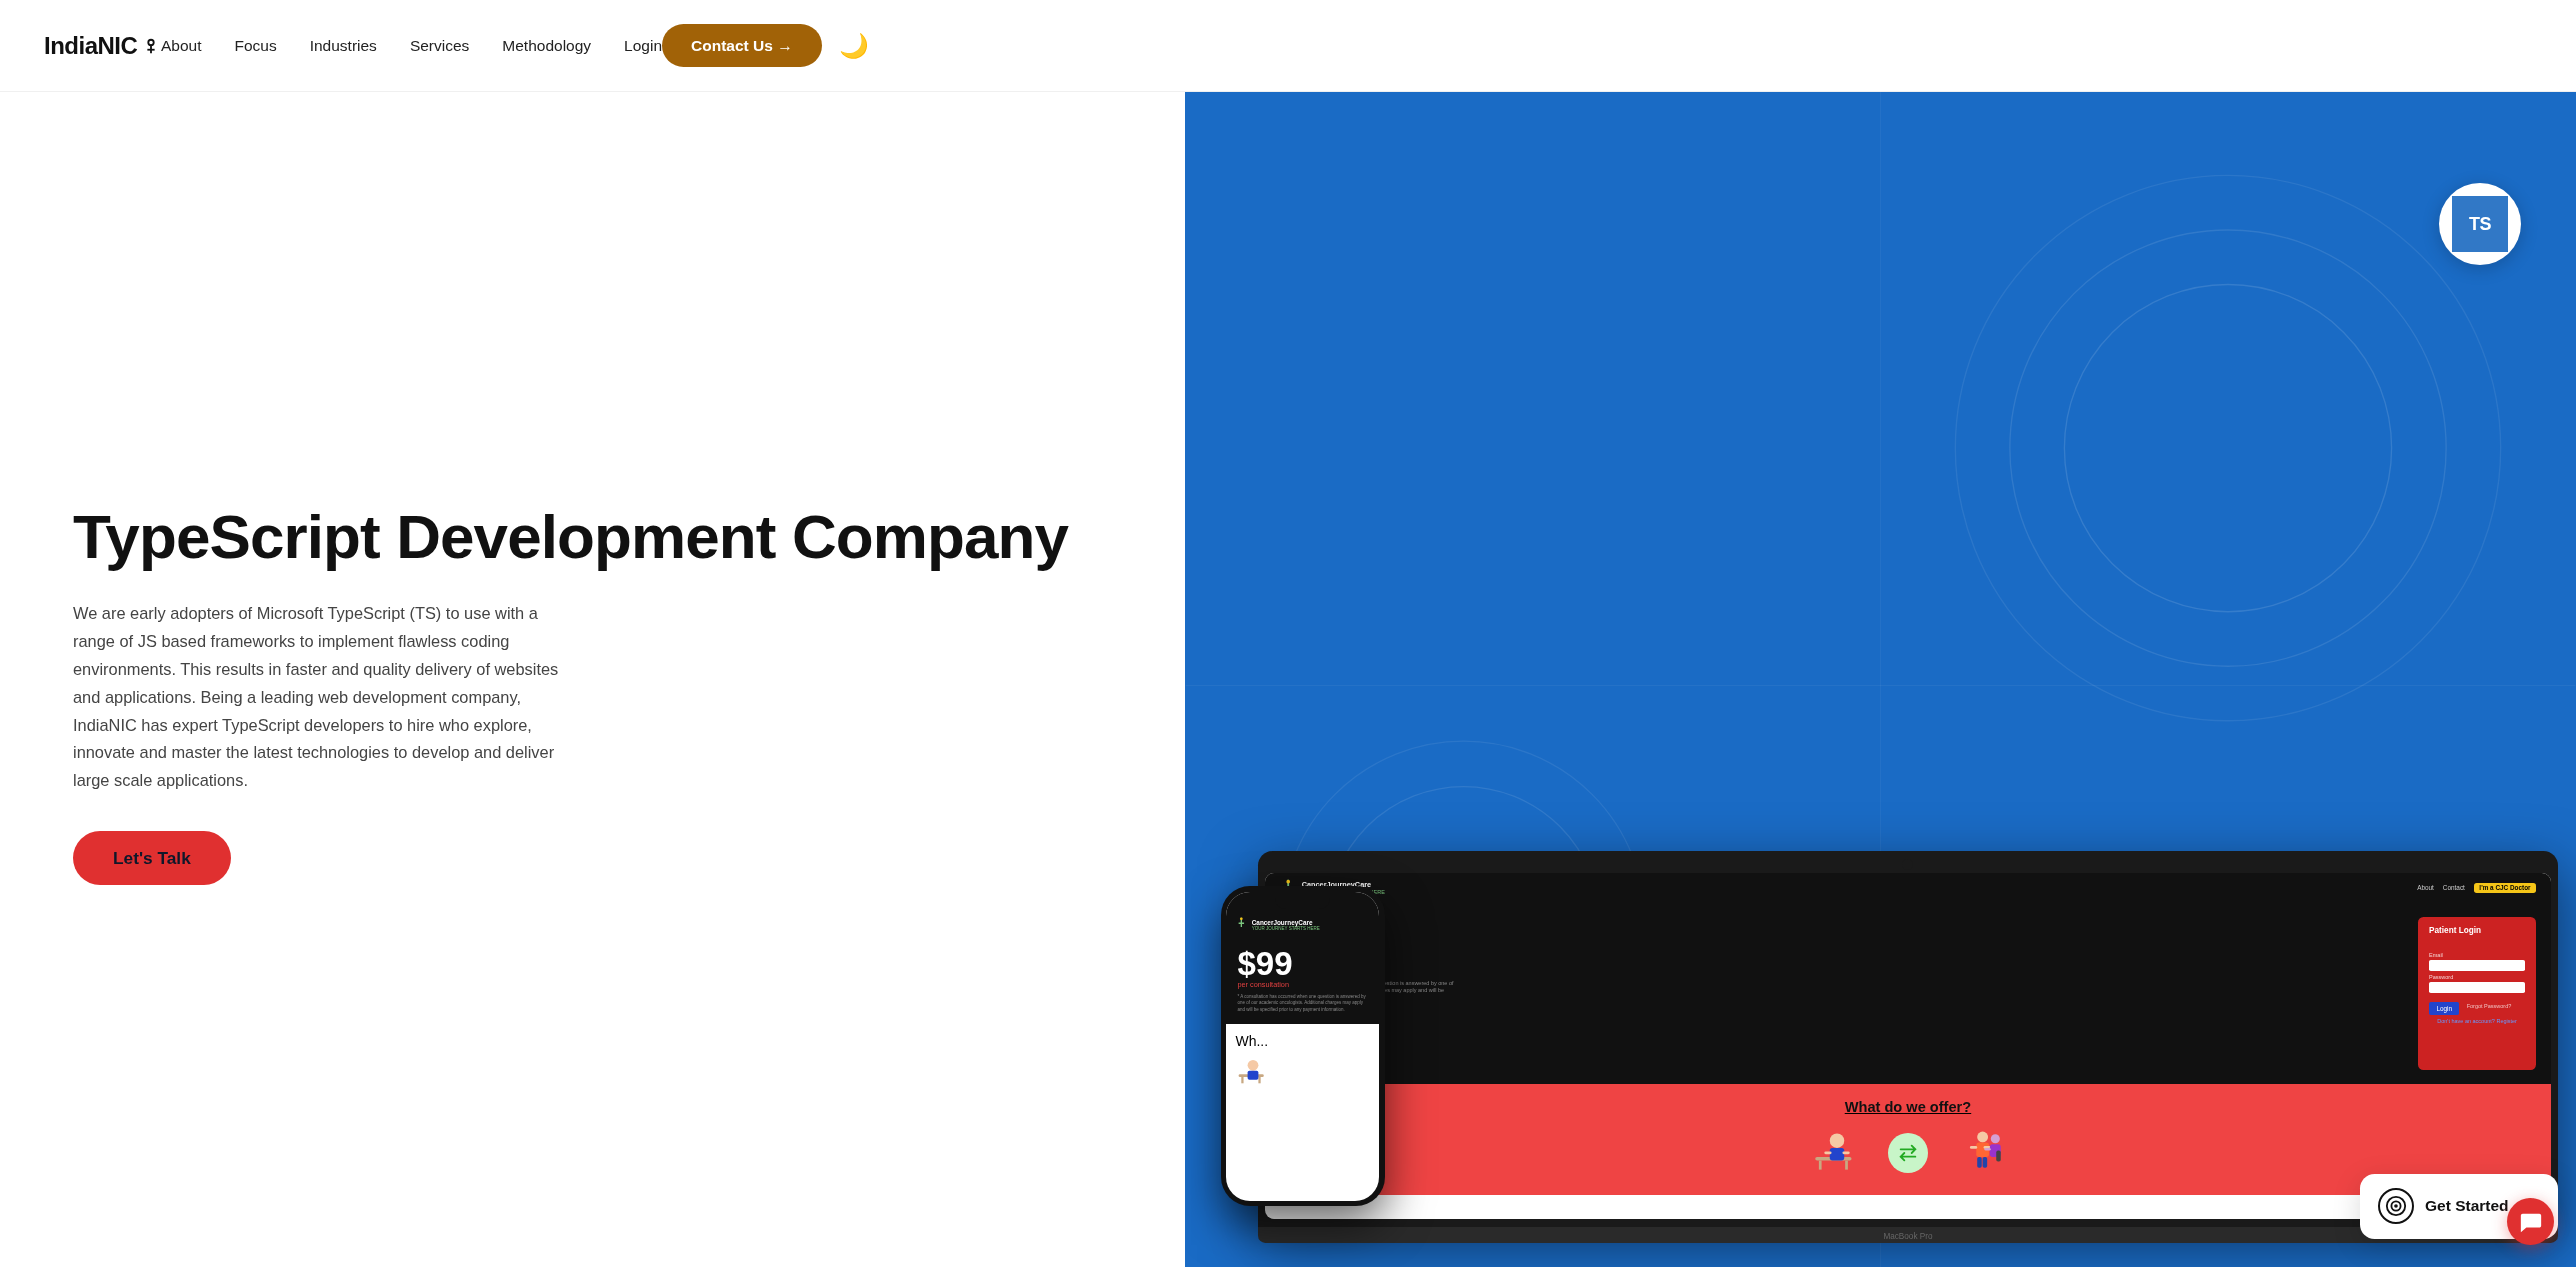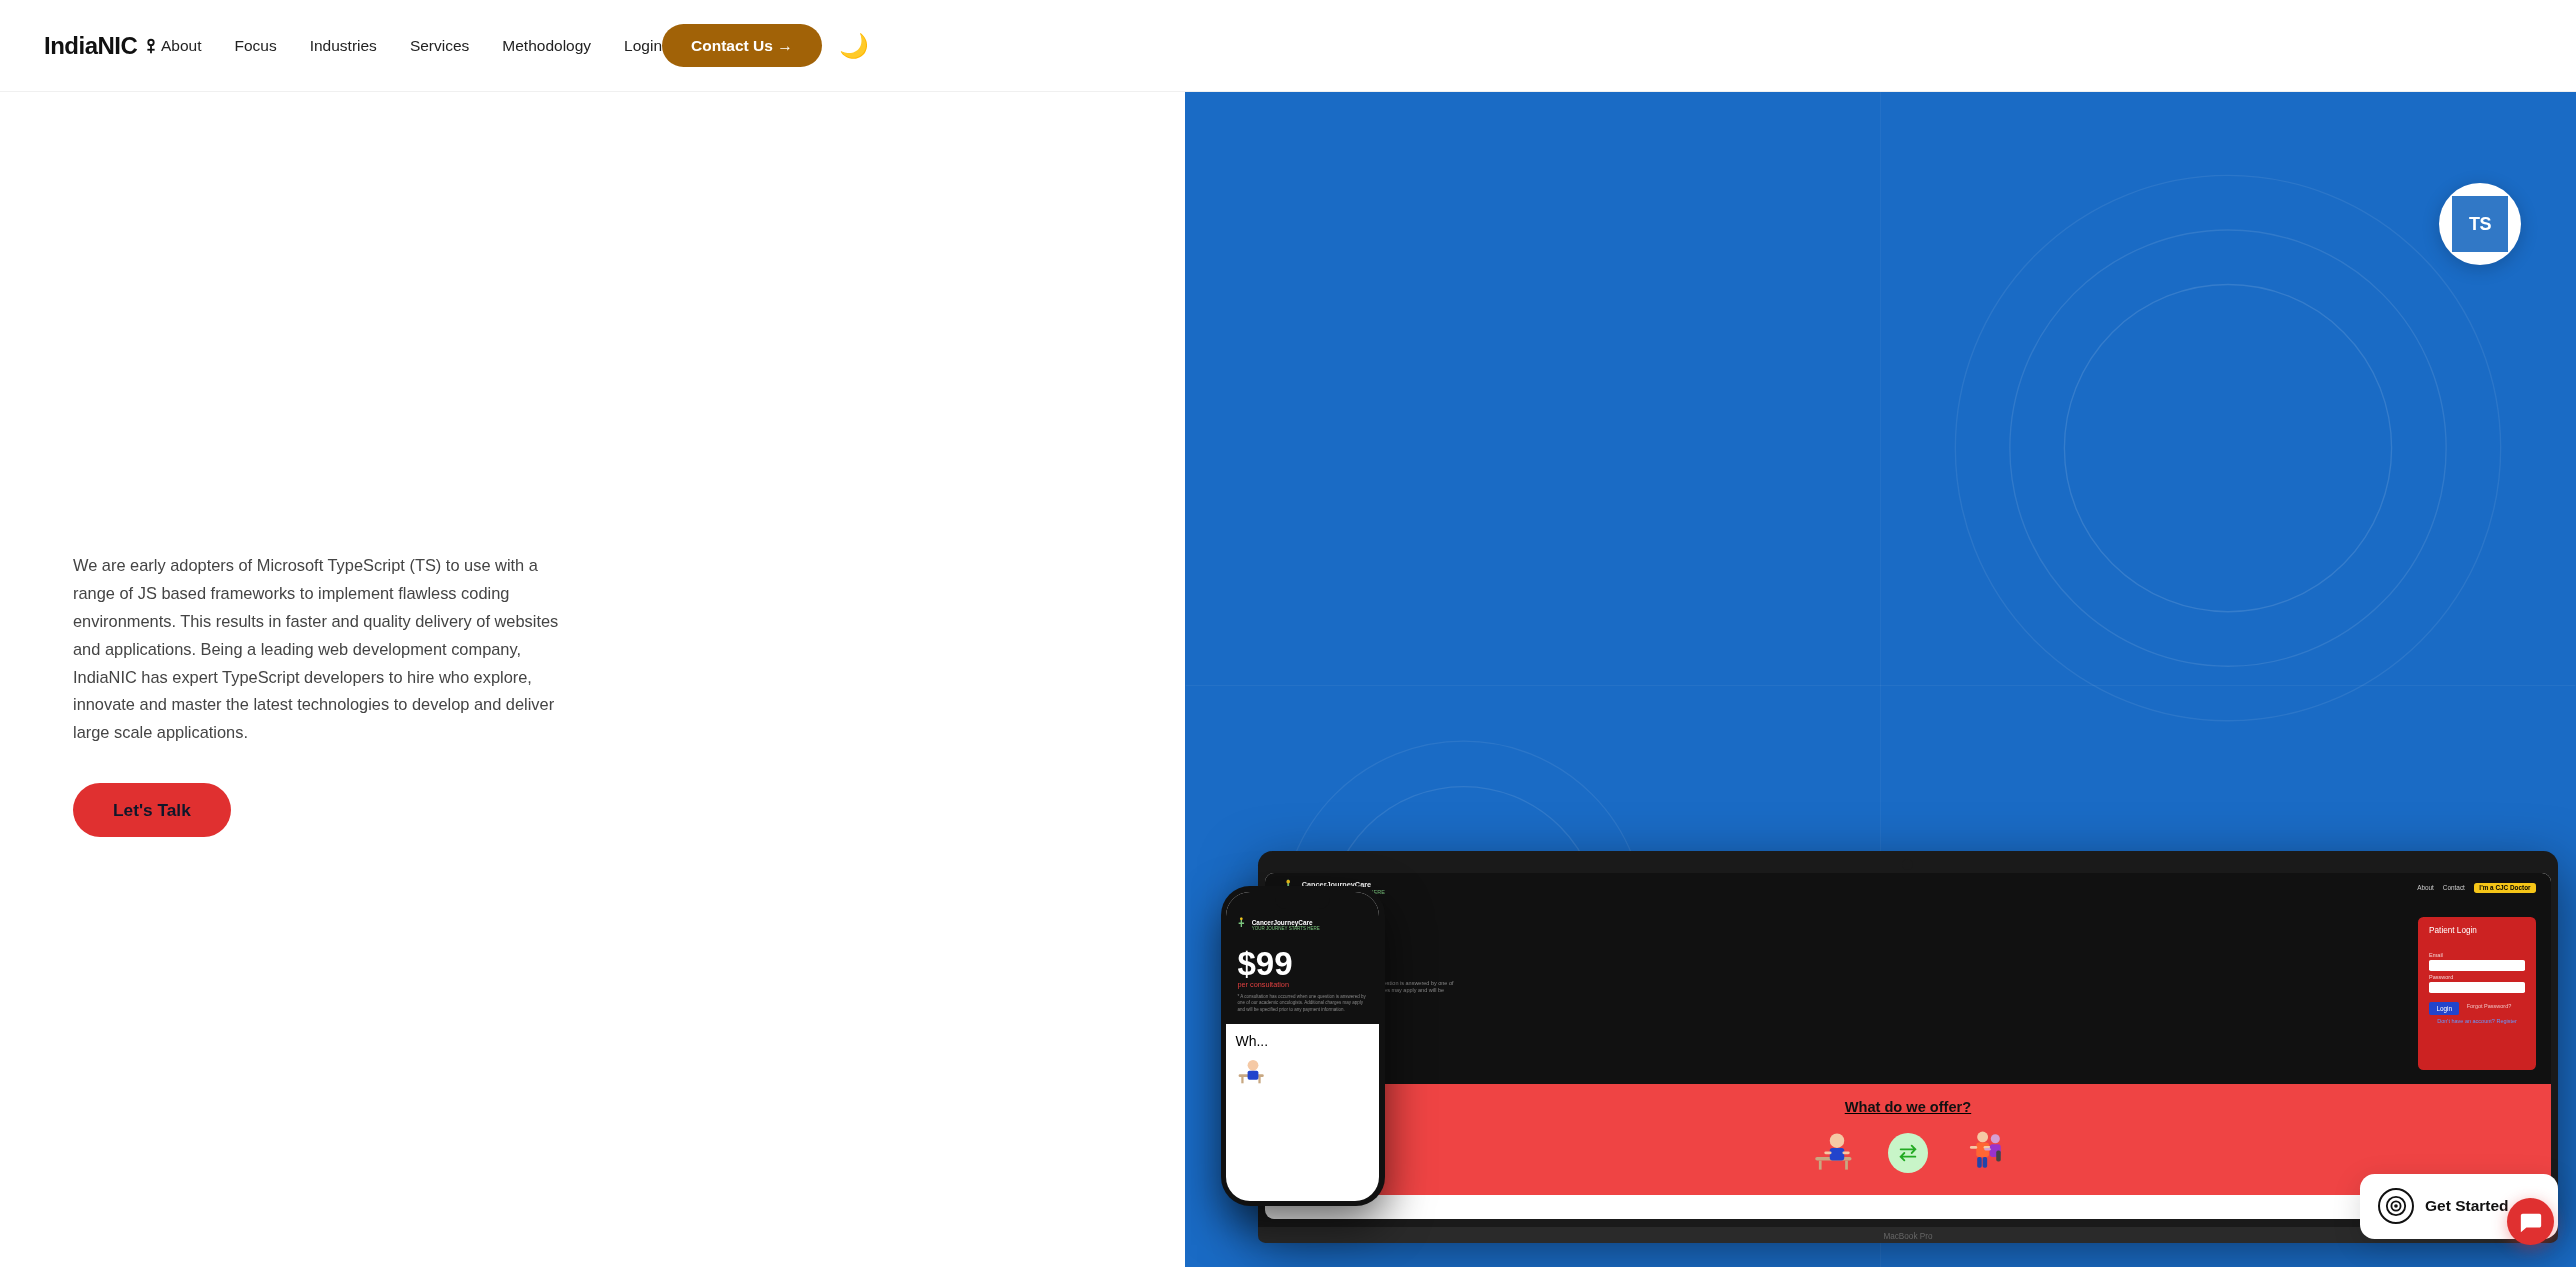--- a/index.html
+++ b/index.html
@@ -284,21 +284,21 @@
     }
     .inner-login-box {
       background: #cc2222;
       border-radius: 5.5px;
       padding: 9px 11px;
       width: 118px;
     }
     .inner-login-title {
       color: #fff;
       font-size: 8.2px;
-      font-weight: 400;
+      font-weight: 700;
       margin-bottom: 17px;
     }
     .inner-field {
       background: #fff;
       height: 11px;
       border-radius: 1.8px;
       margin-bottom: 3.6px;
     }
     .inner-field-label {
       color: rgba(255,255,255,0.8);
@@ -484,20 +484,21 @@
   </nav>
   <div class="header-actions">
     <button class="contact-btn">Contact Us →</button>
     <button class="dark-mode-btn">🌙</button>
   </div>
 </header>
 
 <div class="main-container">
 
   <div class="left-panel">
+    <h1 class="hero-title">TypeScript Development Company</h1>
     <p class="hero-description">We are early adopters of Microsoft TypeScript (TS) to use with a range of JS based frameworks to implement flawless coding environments. This results in faster and quality delivery of websites and applications. Being a leading web development company, IndiaNIC has expert TypeScript developers to hire who explore, innovate and master the latest technologies to develop and deliver large scale applications.</p>
     <button class="lets-talk-btn">Let's Talk</button>
   </div>
 
   <div class="right-panel">
 
     <div class="blueprint-bg">
       <svg width="100%" height="100%" xmlns="http://www.w3.org/2000/svg" style="position:absolute;inset:0;" viewBox="0 0 1529.27 1306">
         <circle cx="75%" cy="30%" r="180" stroke="rgba(255,255,255,0.12)" stroke-width="1.5" fill="none"></circle>
         <circle cx="75%" cy="30%" r="240" stroke="rgba(255,255,255,0.1)" stroke-width="1.5" fill="none"></circle>

